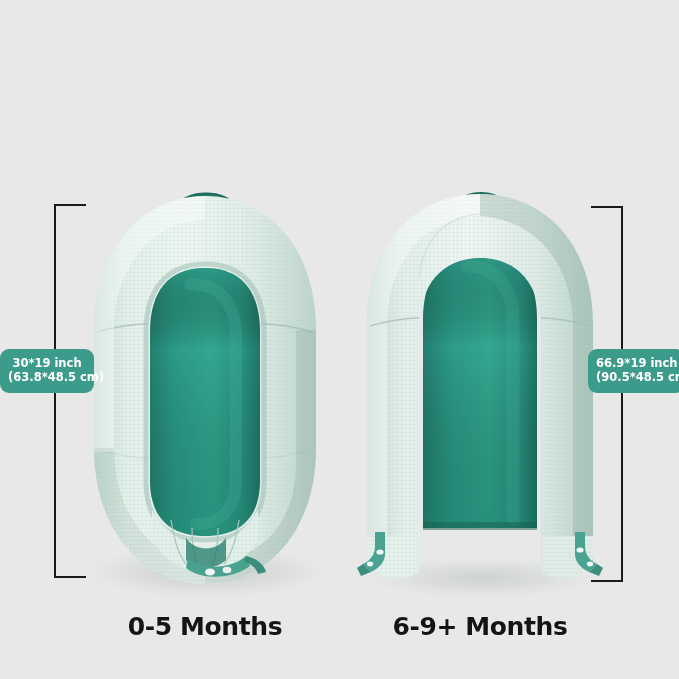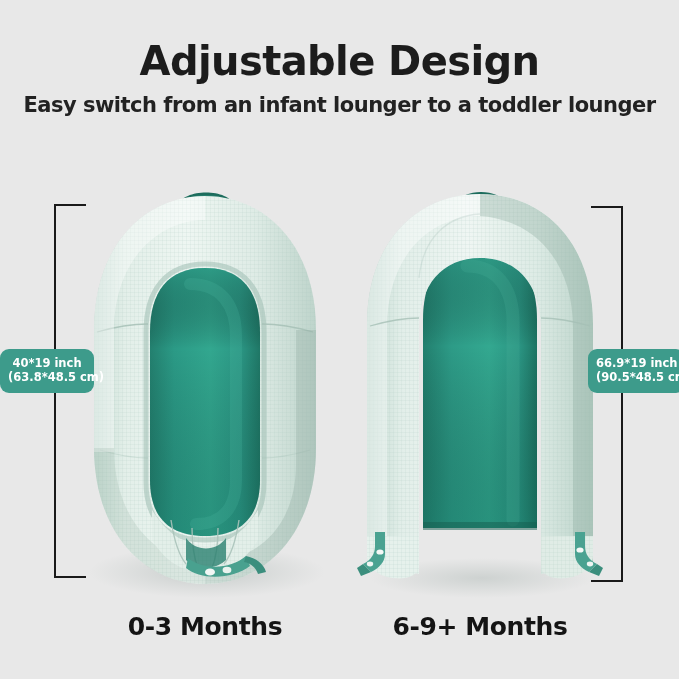--- a/index.html
+++ b/index.html
@@ -141,24 +141,20 @@
     font-family: "DejaVu Sans", sans-serif;
   }
   #caption-infant { left: 75px; width: 260px; }
   #caption-toddler { left: 350px; width: 260px; text-align: center; }
 </style>
 </head>
 <body>
 
 <div id="infographic">
 
-  <div class="header">
-    <h1 class="title">Adjustable Design</h1>
-    <p class="subtitle">Easy switch from an infant lounger to a toddler lounger</p>
-  </div>
 
   <div class="stage">
 
     <div class="product" id="product-infant">
       <svg viewBox="0 0 270 420" width="270" height="420">
         <defs>
           <linearGradient id="mintL" x1="0" y1="0" x2="1" y2="0">
             <stop offset="0%" stop-color="#c6dcd3"></stop>
             <stop offset="14%" stop-color="#e3efe9"></stop>
             <stop offset="42%" stop-color="#eef6f2"></stop>
@@ -435,25 +431,25 @@
     <div class="tick bottom"></div>
   </div>
 
   <div class="bracket" id="bracket-right">
     <div class="tick top"></div>
     <div class="spine"></div>
     <div class="tick bottom"></div>
   </div>
 
   <div class="dim-badge" id="dim-badge-left">
-    <span>40*19 inch</span>
+    <span>30*19 inch</span>
     <span class="line2">(63.8*48.5 cm)</span>
   </div>
 
   <div class="dim-badge" id="dim-badge-right">
     <span>66.9*19 inch</span>
     <span class="line2">(90.5*48.5 cm)</span>
   </div>
 
-  <div class="caption" id="caption-infant">0-3 Months</div>
+  <div class="caption" id="caption-infant">0-5 Months</div>
   <div class="caption" id="caption-toddler">6-9+ Months</div>
 
 </div>
 
 </body></html>

